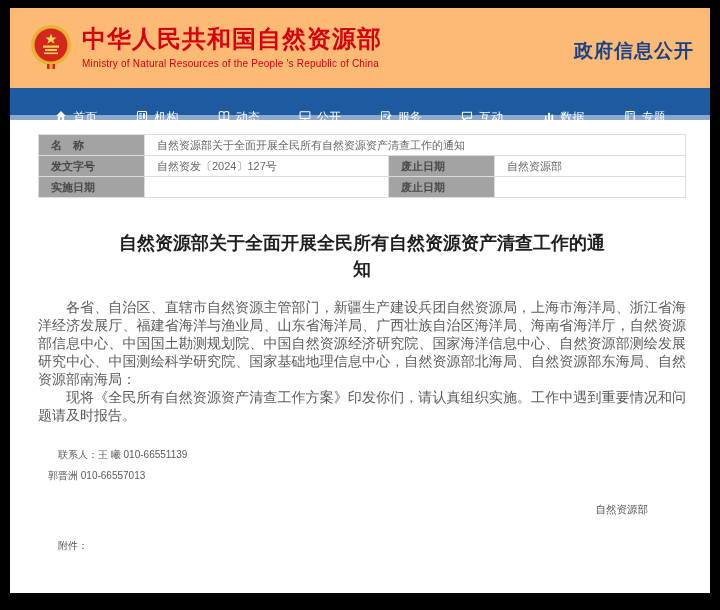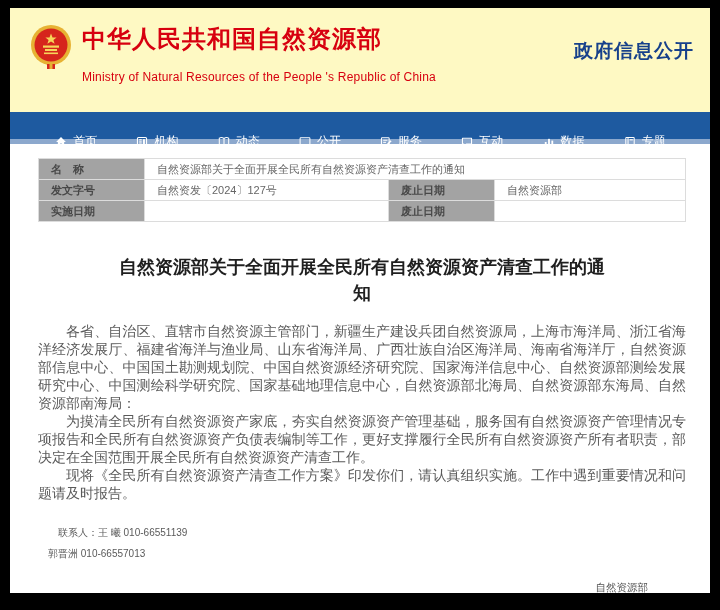--- a/index.html
+++ b/index.html
@@ -5,29 +5,29 @@
   html,body{margin:0;padding:0;}
   body{
     width:720px;height:610px;background:#000;position:relative;
     font-family:"Liberation Sans",sans-serif;
   }
   .page{
     position:absolute;left:10px;top:8px;width:700px;height:585px;
     background:#fff;overflow:hidden;
   }
   
-  header{height:104px;position:relative;background:#fef9c3;}
+  header{height:80px;position:relative;background:#fdba74;}
   .emblem{position:absolute;left:20px;top:16px;width:42px;height:46px;}
   .titles{position:absolute;left:72px;top:17px;cursor:pointer;}
   .site-title{color:#d7000f;font-size:24px;font-weight:bold;letter-spacing:1px;line-height:28px;}
-  .site-subtitle{color:#d7000f;font-size:12px;margin-top:17px;letter-spacing:.2px;}
+  .site-subtitle{color:#d7000f;font-size:10px;margin-top:5px;letter-spacing:.2px;}
   .section-title{position:absolute;right:16px;top:30px;color:#17418b;font-size:19px;font-weight:bold;letter-spacing:1px;cursor:pointer;}
   
   nav{height:27px;background:#1e5aa0;display:flex;align-items:center;justify-content:space-evenly;padding:0 6px;}
-  .nav-item{display:flex;align-items:center;gap:5px;color:#fff;font-size:12px;text-decoration:none;cursor:pointer;white-space:nowrap;margin-top:32px;}
+  .nav-item{display:flex;align-items:flex-start;gap:5px;color:#fff;font-size:12px;text-decoration:none;cursor:pointer;white-space:nowrap;margin-top:32px;}
   .nav-icon{display:inline-flex;width:14px;height:14px;}
   .nav-icon svg{width:14px;height:14px;}
   .nav-strip{height:5px;background:#8ca8cd;}
   
   main{padding:14px 24px 0 28px;}
   .meta-table{width:100%;border-collapse:collapse;table-layout:fixed;font-size:11px;}
   .meta-table td{border:1px solid #dcdcdc;height:18px;padding:1px 12px;overflow:hidden;white-space:nowrap;}
   .meta-table td.lbl{background:#a3a3a3;color:#484848;font-weight:bold;}
   .meta-table td.val{color:#666;}
   .doc-title{margin:32px auto 16px;text-align:center;font-size:18px;line-height:26px;font-weight:bold;color:#1f1f1f;max-width:492px;}
@@ -171,21 +171,20 @@
         <td class="val"></td>
         <td class="lbl">废止日期</td>
         <td class="val"></td>
       </tr>
     </tbody>
       </table>
 
     <h1 class="doc-title">自然资源部关于全面开展全民所有自然资源资产清查工作的通知</h1>
 
     <p class="para">各省、自治区、直辖市自然资源主管部门，新疆生产建设兵团自然资源局，上海市海洋局、浙江省海洋经济发展厅、福建省海洋与渔业局、山东省海洋局、广西壮族自治区海洋局、海南省海洋厅，自然资源部信息中心、中国国土勘测规划院、中国自然资源经济研究院、国家海洋信息中心、自然资源部测绘发展研究中心、中国测绘科学研究院、国家基础地理信息中心，自然资源部北海局、自然资源部东海局、自然资源部南海局：</p>
-    <p class="para">为摸清全民所有自然资源资产家底，夯实自然资源资产管理基础，服务国有自然资源资产管理情况专项报告和全民所有自然资源资产负债表编制等工作，更好支撑履行全民所有自然资源资产所有者职责，部决定在全国范围开展全民所有自然资源资产清查工作。</p>
     <p class="para">现将《全民所有自然资源资产清查工作方案》印发你们，请认真组织实施。工作中遇到重要情况和问题请及时报告。</p>
 
     <div class="contact first">联系人：王 曦 010-66551139</div>
     <div class="contact rest">郭晋洲 010-66557013</div>
 
     <div class="sign-block">
       <div class="signer">自然资源部</div>
     </div>
 
     <div class="attachment">

